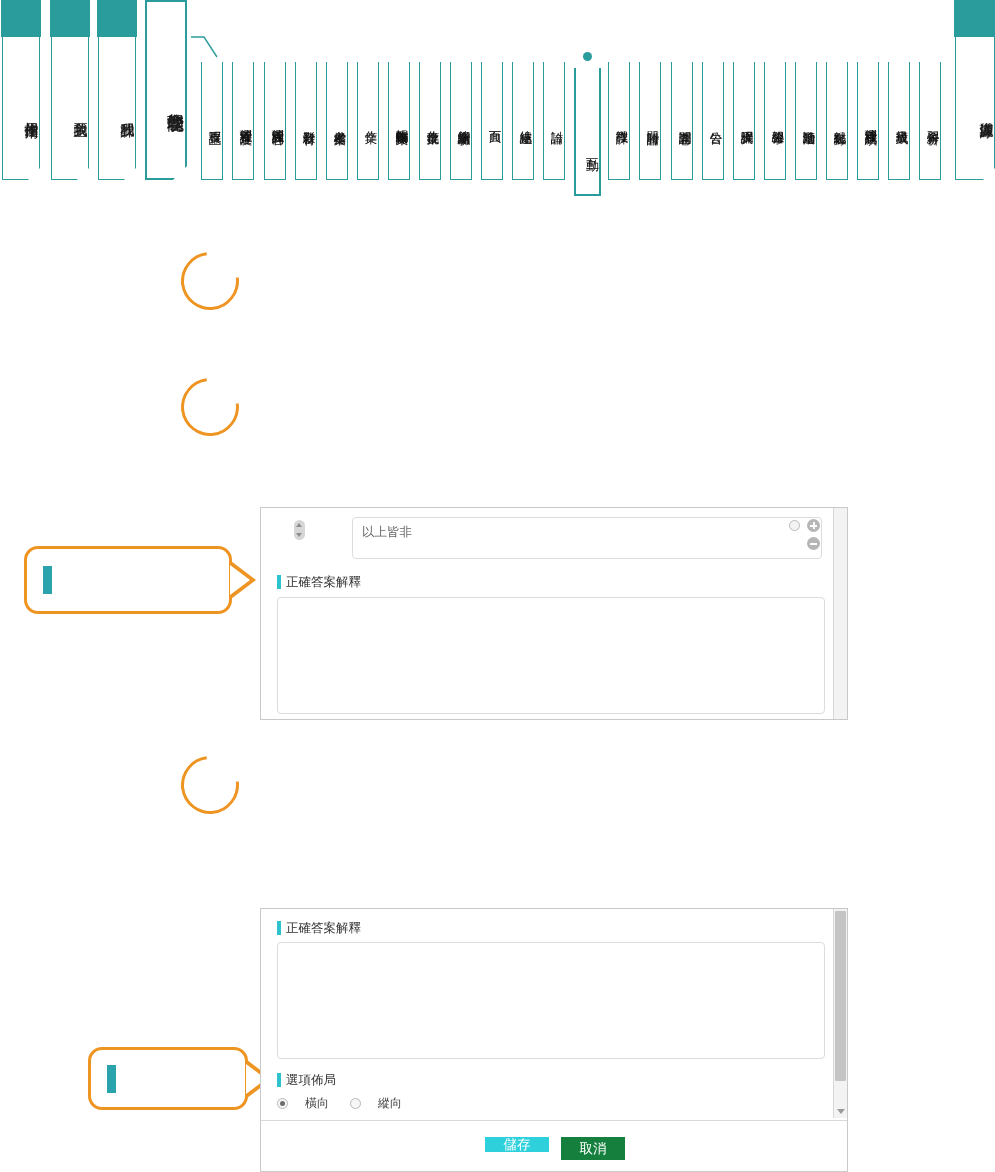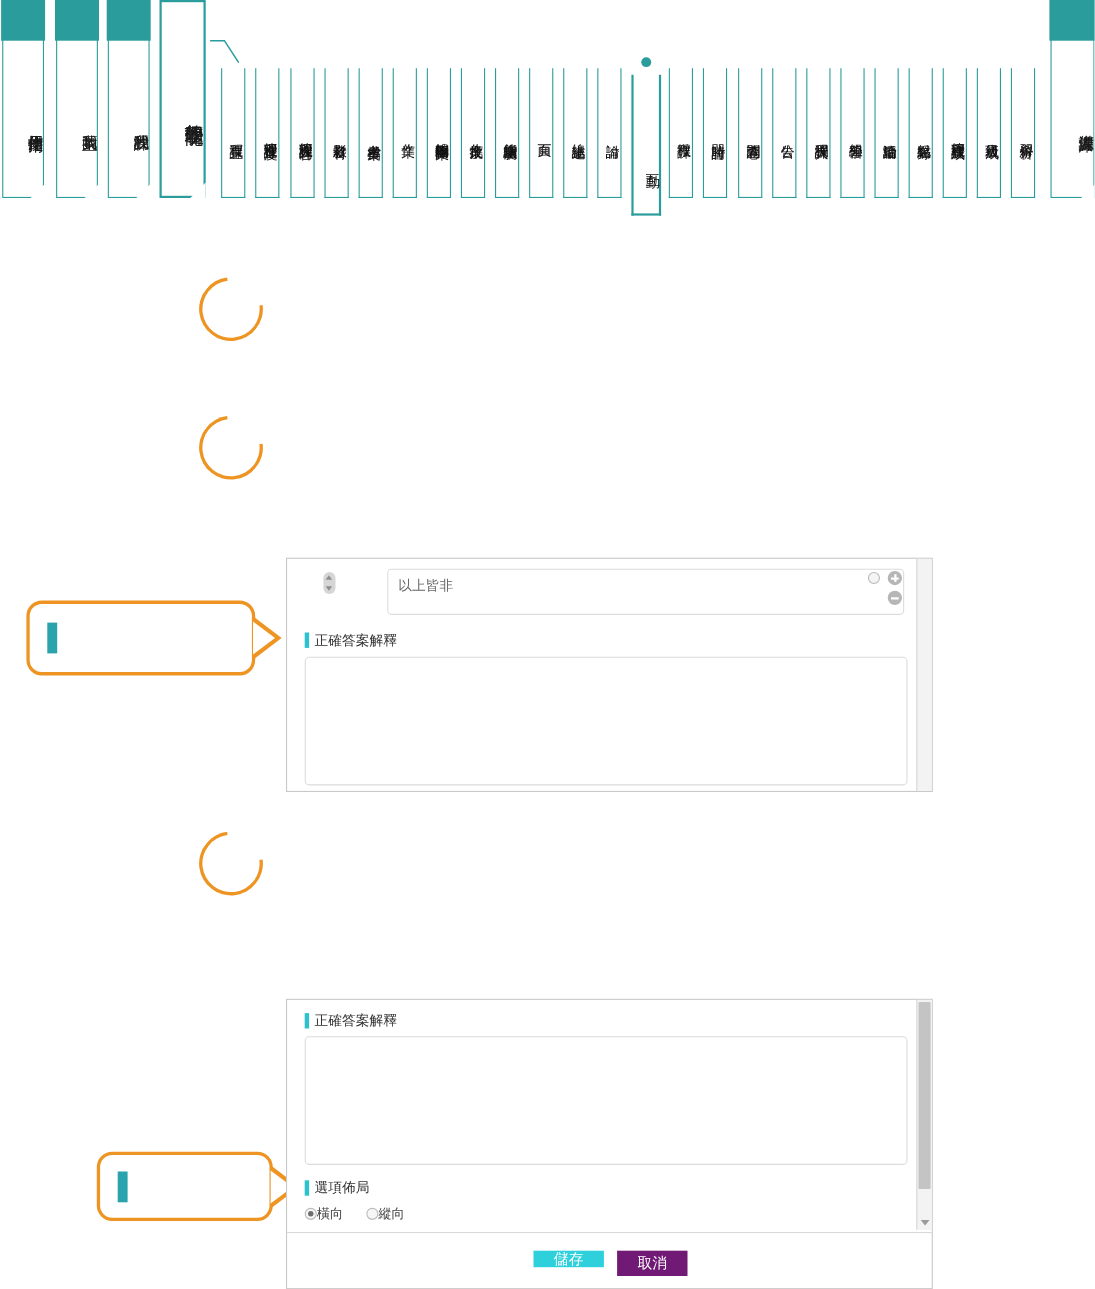--- a/index.html
+++ b/index.html
@@ -185,39 +185,39 @@
   }
   .circbtn::before{
     content:"";position:absolute;left:3px;top:5.5px;
     width:7px;height:2px;background:#fff;
   }
   .circbtn.plus::after{
     content:"";position:absolute;left:5.5px;top:3px;
     width:2px;height:7px;background:#fff;
   }
   .radiorow{position:absolute;display:flex;align-items:center;gap:7px;font-size:12px;color:#444;}
-  .radiorow .ritem{display:flex;align-items:center;gap:0;margin-right:14px;}
+  .radiorow .ritem{display:flex;align-items:center;gap:17px;margin-right:14px;}
   .rmark{
     position:relative;width:11px;height:11px;border-radius:50%;
     border:1px solid #b9b9b9;background:#f6f6f6;box-sizing:border-box;
     flex:0 0 auto;
   }
   .rmark.sel::after{
     content:"";position:absolute;left:2px;top:2px;
     width:5px;height:5px;border-radius:50%;background:#6e6e6e;
   }
   .btn{
     position:absolute;
     box-sizing:border-box;
     display:flex;align-items:center;justify-content:center;
     font-size:13.5px;color:#fff;
     border:none;cursor:pointer;
   }
   .btn.save{background:#2ed0dc;}
-  .btn.cancel{background:#701a75;}
+  .btn.cancel{background:#15803d;}
   .footer-sep{position:absolute;left:0;right:0;height:1px;background:#d9d9d9;}
 </style>
 </head>
 <body>
 
 <div id="tabbar">
 
   <div class="tab lvl1" style="left:2px;top:0;width:38px;height:180px;">
     <div class="cap"></div>
     <span class="lbl">操作使用指南</span>

